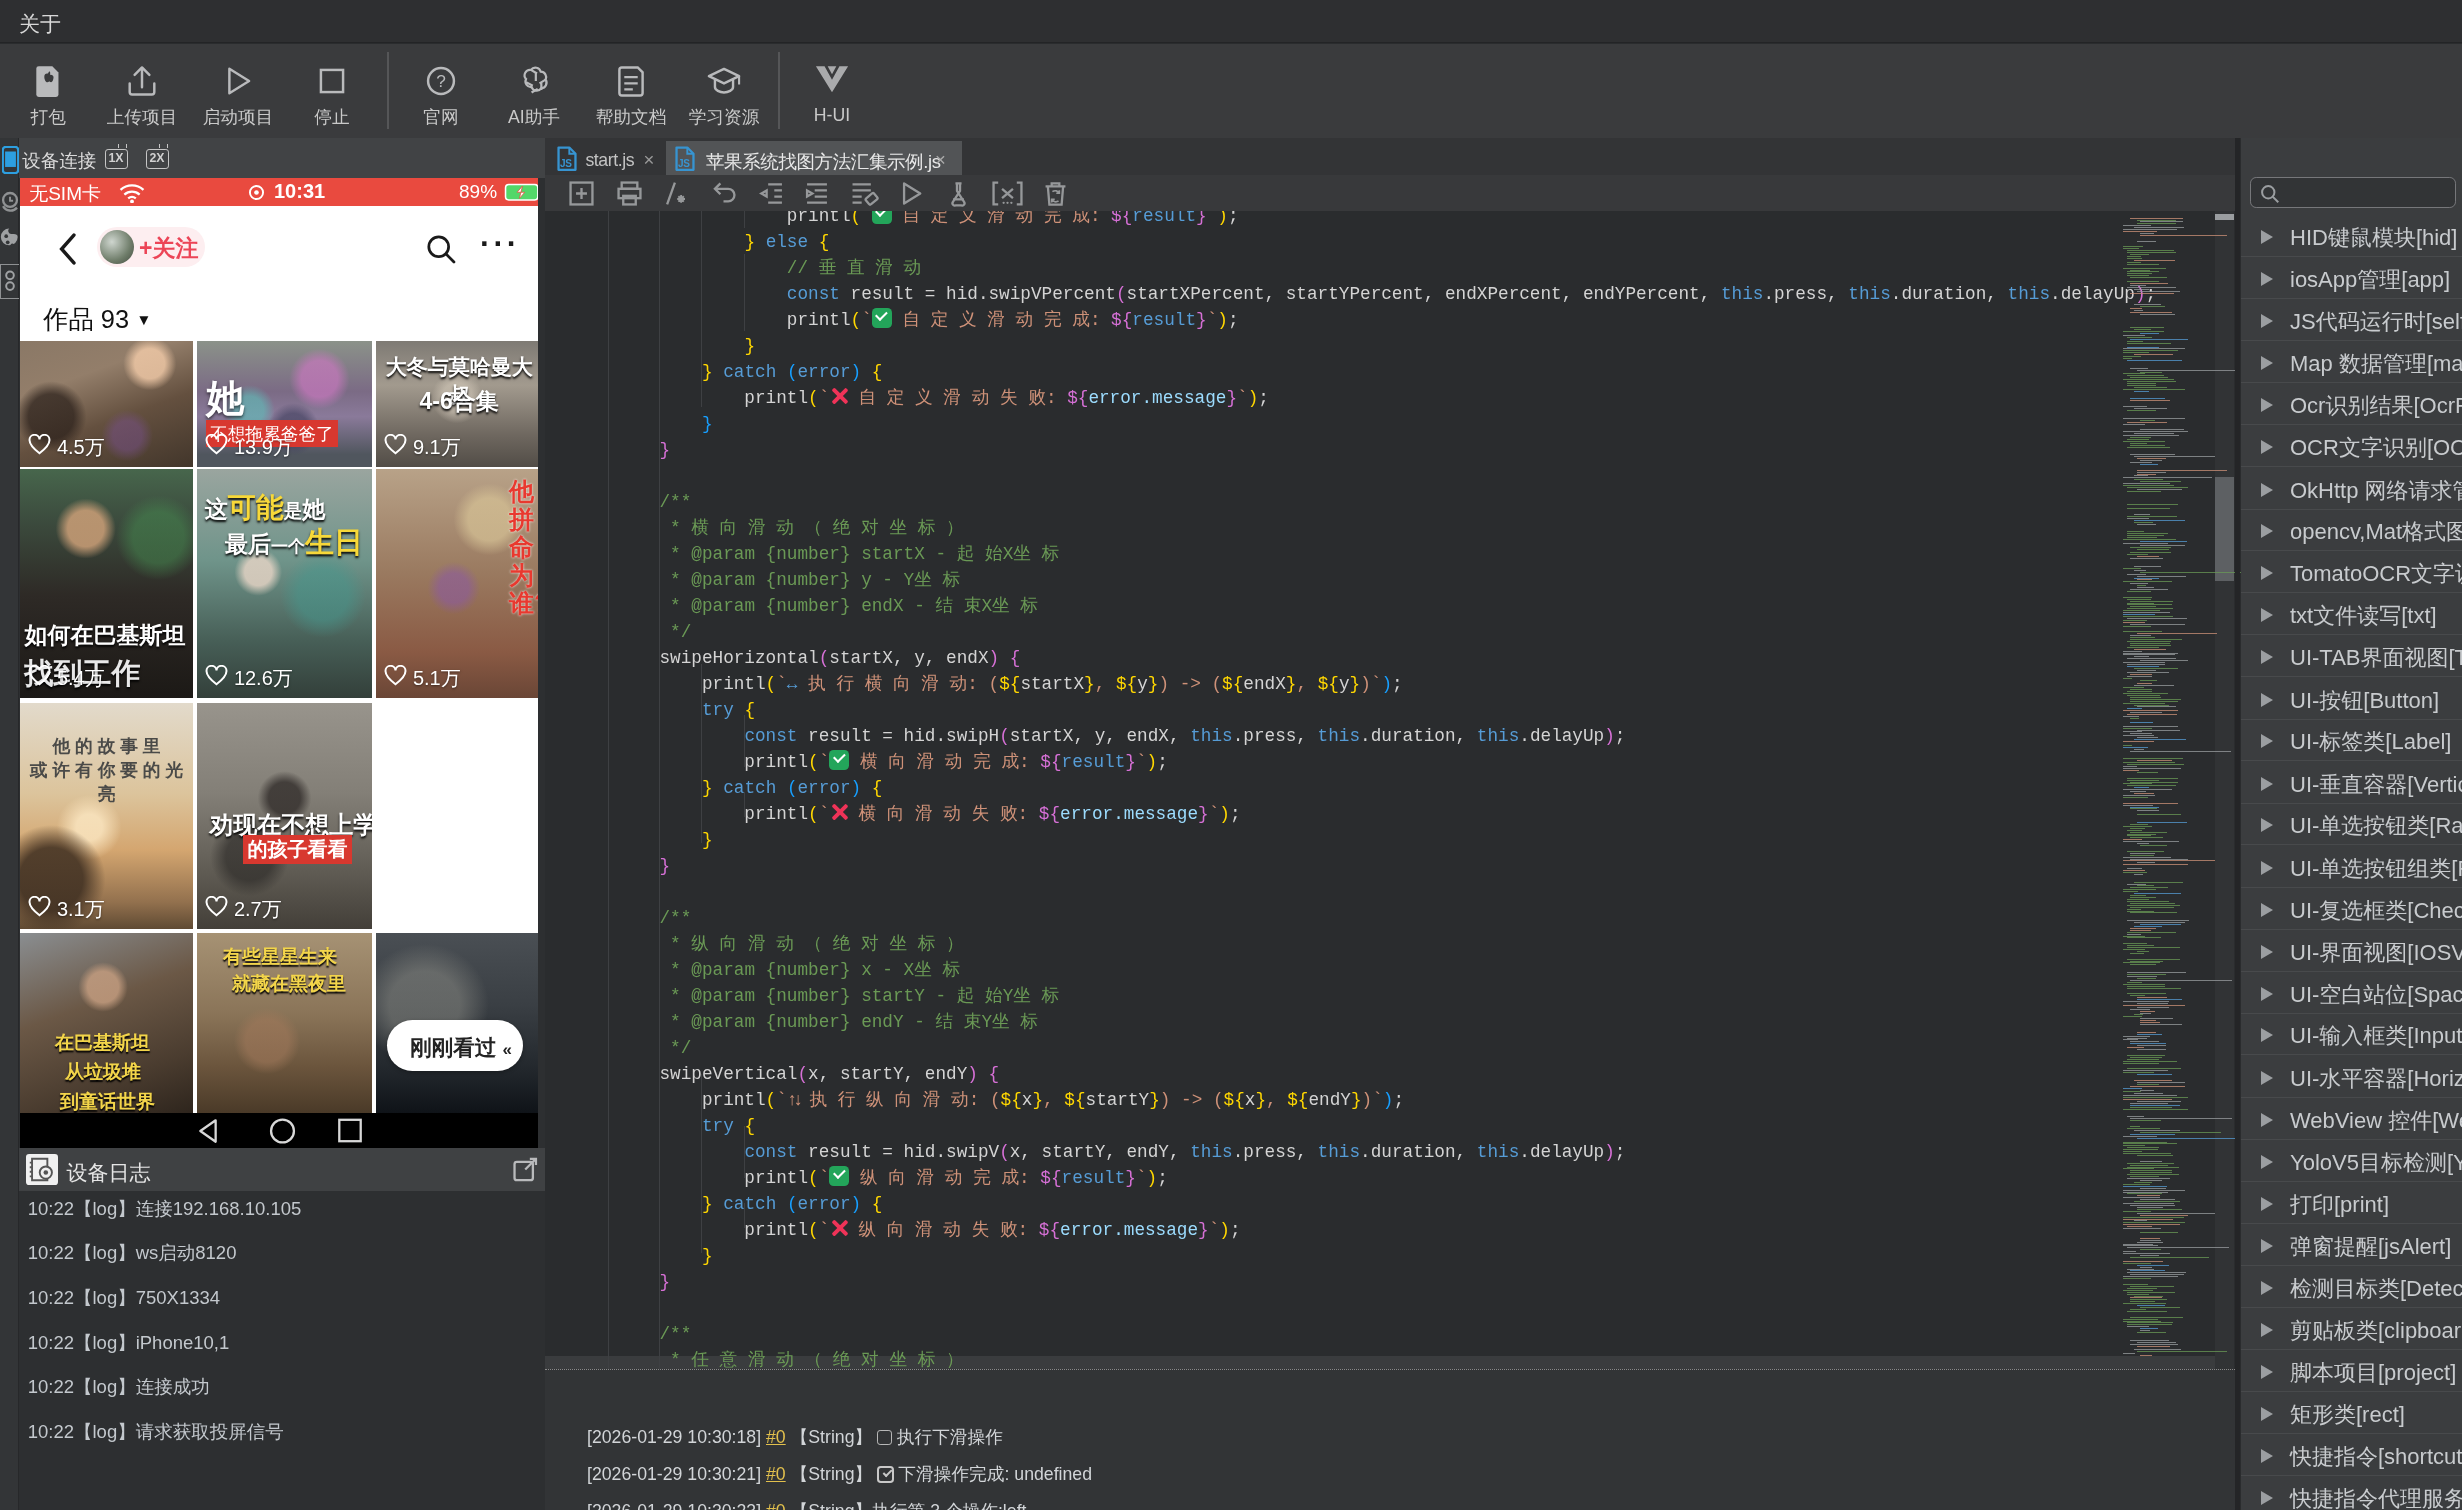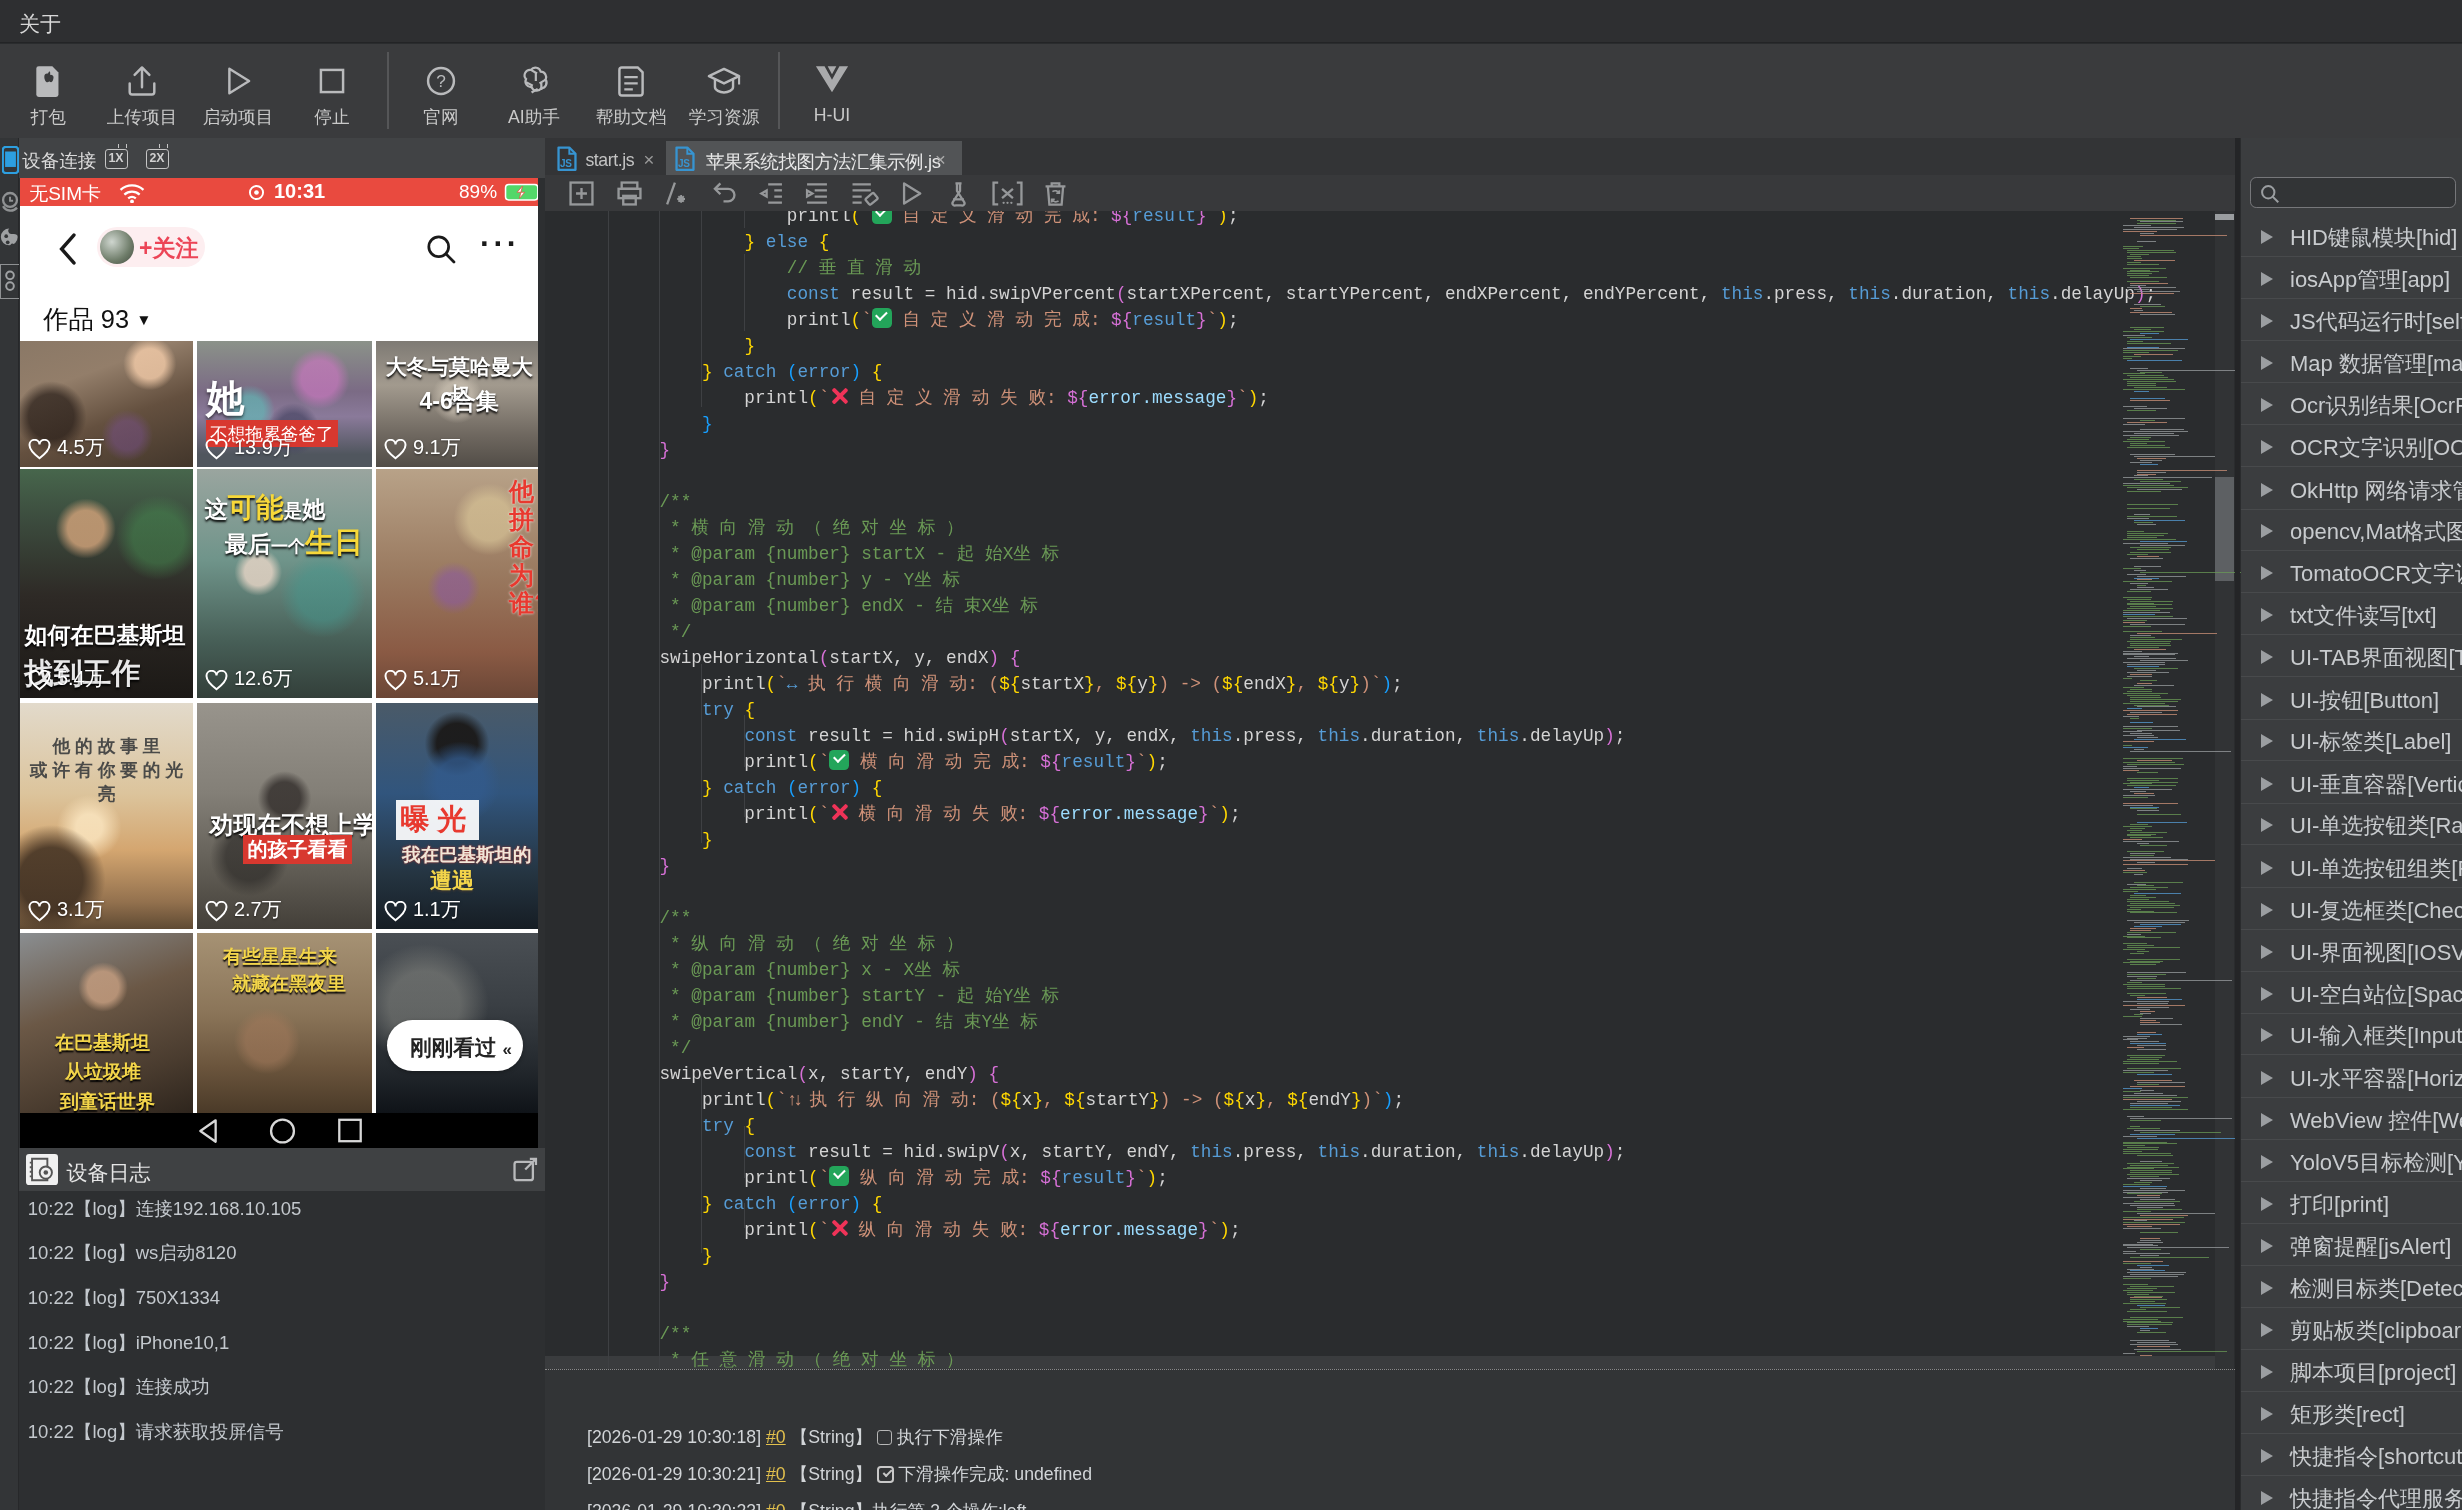--- a/index.html
+++ b/index.html
@@ -20,21 +20,21 @@
 .xbtn{position:absolute;top:10.8px;width:23px;height:20px;border:1.5px solid #c6c6c6;border-radius:3.1px;color:#d0d0d0;font-size:12.3px;text-align:center;line-height:17px;font-weight:bold}
 .xbtn::after{content:"";position:absolute;right:0px;top:-5.4px;width:6.2px;height:3.8px;border-left:1.5px solid #c6c6c6;border-right:1.5px solid #c6c6c6}
 #lpanel{left:18.5px;top:178px;width:527px;height:970px;background:#2d2f31}
 #phone{left:20px;top:178px;width:518px;height:970px;background:#ffffff;overflow:hidden}
 #statusbar{left:0;top:0;width:518px;height:28px;background:#e94a3f}
 #statusbar .l{left:9.2px;top:3.1px;color:#fff;font-size:19px}
 #statusbar .c{left:254px;top:2.3px;color:#fff;font-size:20px;font-weight:bold}
 #statusbar .r{left:439px;top:3.1px;color:#fff;font-size:19px}
 
 .cell{position:absolute;overflow:hidden}
-.likes{position:absolute;left:7.7px;bottom:6.2px;color:#fff;font-size:20px;text-shadow:0 0.8px 2.3px rgba(0,0,0,.5);display:flex;align-items:flex-end;gap:6.2px}
+.likes{position:absolute;left:7.7px;bottom:6.2px;color:#fff;font-size:20px;text-shadow:0 0.8px 2.3px rgba(0,0,0,.5);display:flex;align-items:flex-start;gap:6.2px}
 
 #pbotnav{left:0;top:935px;width:518px;height:35px;background:#000}
 
 #dlheader{left:18.5px;top:1148px;width:527px;height:43px;background:#3f4143}
 #dlog{left:18.5px;top:1191px;width:527px;height:320px;background:#2d2f31}
 .dline{position:absolute;left:9.2px;color:#c3c8cd;font-size:18.5px;white-space:nowrap}
 
 #tabbar{left:545px;top:138px;width:1692px;height:37px;background:#333436}
 .tab{position:absolute;top:3.1px;height:34px;font-size:18.5px;color:#c3c3c3;letter-spacing:-0.4px}
 .tab.on{background:#525456;color:#e8e8e8}
@@ -271,31 +271,20 @@
       </div>
     </div>
     <div class="cell" style="left:177px;top:525px;width:175px;height:226px;background:radial-gradient(circle at 50% 42%,rgba(45,40,38,.75) 0 10%,transparent 17%),radial-gradient(circle at 30% 68%,rgba(40,38,36,.6) 0 12%,transparent 20%),linear-gradient(180deg,#98948c 0%,#837f77 40%,#5f5b53 75%,#433f39 100%)">
       <div class="abs" style="left:12.3px;top:106px;white-space:nowrap;color:#fff;font-size:24px;font-weight:bold;text-shadow:0 1.5px 2.3px #000">劝现在不想上学</div>
       <div class="abs" style="left:46px;top:132px;white-space:nowrap;background:#d8382f;color:#fff;font-size:20px;font-weight:bold;padding:0.8px 4.6px">的孩子看看</div>
       <div class="likes">
         <svg width="23" height="21.6" viewBox="0 0 30 28">
           <path d="M15 25 C6 18 2 13 2 8 a6.5 6.5 0 0 1 13-1 a6.5 6.5 0 0 1 13 1 c0 5-4 10-13 17z" stroke="#fff" stroke-width="2.6" fill="none"></path>
         </svg>
         <span>2.7万</span>
-      </div>
-    </div>
-    <div class="cell" style="left:356px;top:525px;width:162px;height:226px;background:radial-gradient(circle at 52% 35%,rgba(50,90,140,.8) 0 14%,transparent 24%),radial-gradient(circle at 50% 18%,rgba(25,22,20,.9) 0 10%,transparent 16%),linear-gradient(180deg,#4a5a68 0%,#31557d 40%,#253542 75%,#161d24 100%)">
-      <div class="abs" style="left:20px;top:97px;background:rgba(255,255,255,.92);color:#e8392f;font-size:29px;font-weight:bold;padding:0 4.6px;letter-spacing:7.7px">曝光</div>
-      <div class="abs" style="left:26px;top:139px;white-space:nowrap;color:#f0e6d8;font-size:18.5px;font-weight:bold;text-shadow:0 0 2.3px #c03028">我在巴基斯坦的</div>
-      <div class="abs" style="left:54px;top:163px;color:#f3d54a;font-size:22px;font-weight:bold;text-shadow:0 1.5px 1.5px #333">遭遇</div>
-      <div class="likes">
-        <svg width="23" height="21.6" viewBox="0 0 30 28">
-          <path d="M15 25 C6 18 2 13 2 8 a6.5 6.5 0 0 1 13-1 a6.5 6.5 0 0 1 13 1 c0 5-4 10-13 17z" stroke="#fff" stroke-width="2.6" fill="none"></path>
-        </svg>
-        <span>1.1万</span>
       </div>
     </div>
     <div class="cell" style="left:0px;top:755px;width:173px;height:180px;background:radial-gradient(circle at 48% 30%,rgba(200,160,130,.8) 0 10%,transparent 16%),linear-gradient(160deg,#8a8e91 0%,#6b5846 40%,#4a3c2f 75%,#2e251d 100%)">
       <div class="abs" style="left:35px;top:97px;color:#f3d54a;font-size:19px;font-weight:bold;text-shadow:0 1.5px 1.5px #000">在巴基斯坦</div>
       <div class="abs" style="left:45px;top:126px;color:#f3d54a;font-size:19px;font-weight:bold;text-shadow:0 1.5px 1.5px #000">从垃圾堆</div>
       <div class="abs" style="left:40px;top:156px;color:#f3d54a;font-size:19px;font-weight:bold;text-shadow:0 1.5px 1.5px #000">到童话世界</div>
     </div>
     <div class="cell" style="left:177px;top:755px;width:175px;height:180px;background:radial-gradient(circle at 40% 60%,rgba(160,120,90,.6) 0 14%,transparent 22%),linear-gradient(180deg,#a69274 0%,#8a7458 45%,#6a543c 75%,#4a3a28 100%)">
       <div class="abs" style="left:26px;top:10.8px;color:#f3d54a;font-size:19px;font-weight:bold;text-shadow:0 1.5px 1.5px #000">有些星星生来</div>
       <div class="abs" style="left:35px;top:38px;color:#f3d54a;font-size:19px;font-weight:bold;text-shadow:0 1.5px 1.5px #000">就藏在黑夜里</div>

